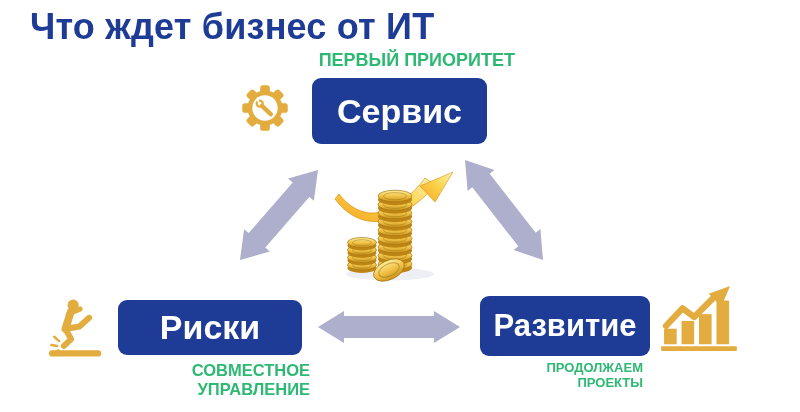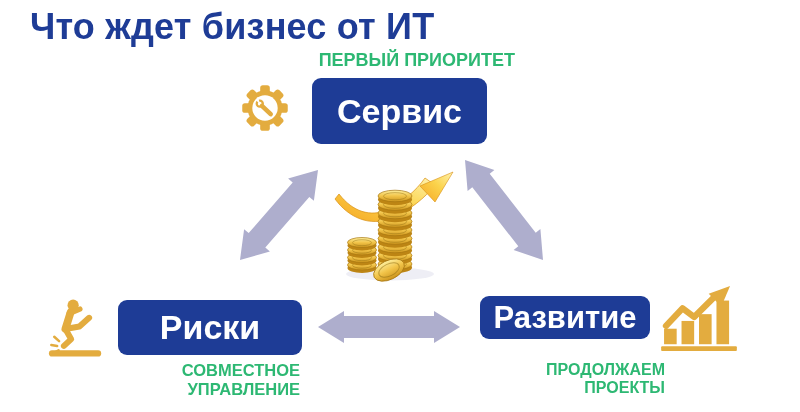--- a/index.html
+++ b/index.html
@@ -10,28 +10,28 @@
   #title{
     position:absolute;left:30px;top:6px;font-size:36px;color:var(--blue);
     letter-spacing:.2px;z-index:3;
   }
   .node-box{
     position:absolute;background:var(--blue);border-radius:9px;z-index:2;
     display:flex;align-items:center;justify-content:center;color:var(--label);
   }
   #box-service{left:312px;top:78px;width:175px;height:66px;font-size:34px;}
   #box-risks{left:118px;top:300px;width:184px;height:55px;font-size:34px;}
-  #box-development{left:480px;top:296px;width:170px;height:43px;font-size:31px;}
+  #box-development{left:480px;top:296px;width:170px;height:60px;font-size:31px;}
   .annotation{
     position:absolute;color:var(--green);text-align:right;z-index:3;
     white-space:pre-line;line-height:1.15;
   }
   #ann-service{left:285px;top:50px;width:230px;font-size:18px;}
-  #ann-risks{left:100px;top:361px;width:200px;font-size:16.5px;}
-  #ann-development{left:465px;top:361px;width:200px;font-size:16px;}
+  #ann-risks{left:110px;top:361px;width:200px;font-size:16.5px;}
+  #ann-development{left:443px;top:361px;width:200px;font-size:13px;}
   .icon{position:absolute;z-index:2;}
   #icon-gear{left:236px;top:80px;}
   #icon-slip{left:46px;top:296px;}
   #icon-chart{left:660px;top:286px;}
   #coins{left:332px;top:171px;}
   #connectors{position:absolute;left:0;top:0;z-index:1;}
 </style>
 </head>
 <body>
 

